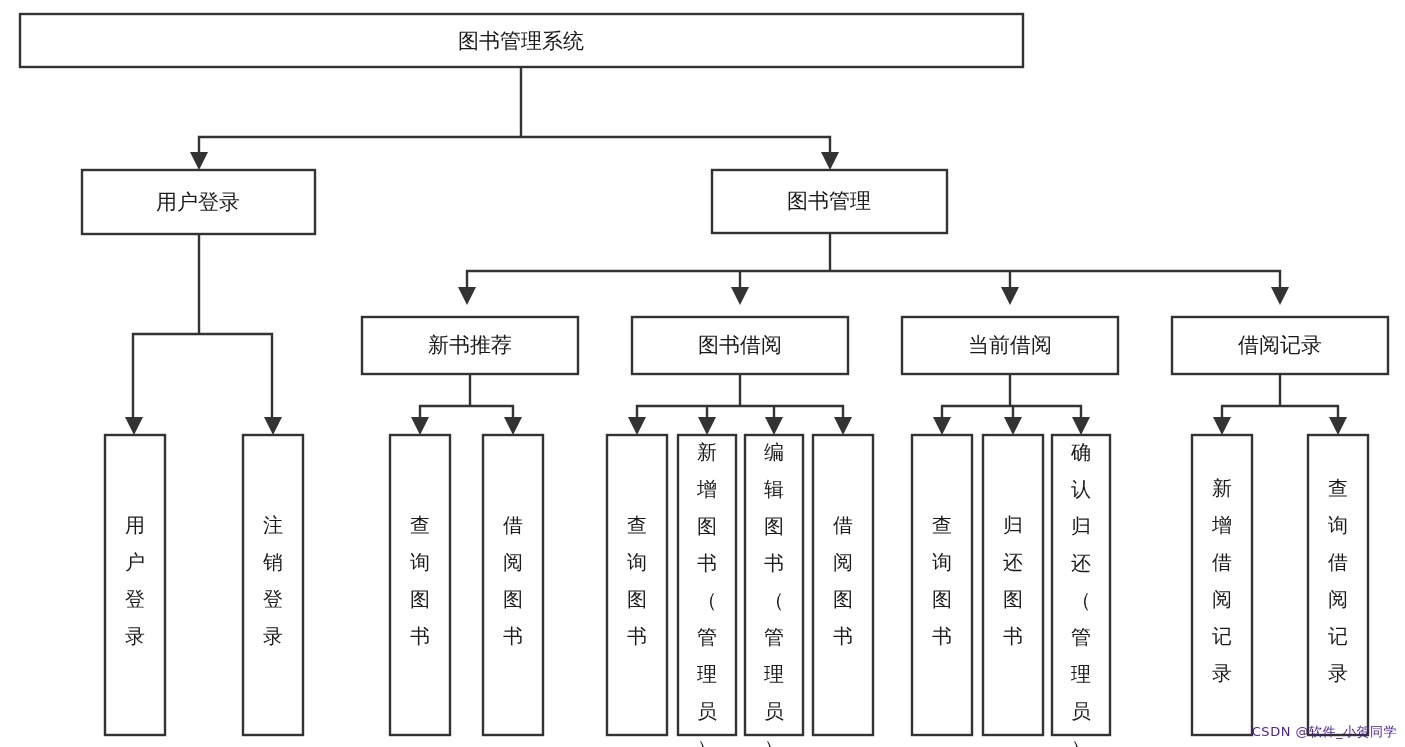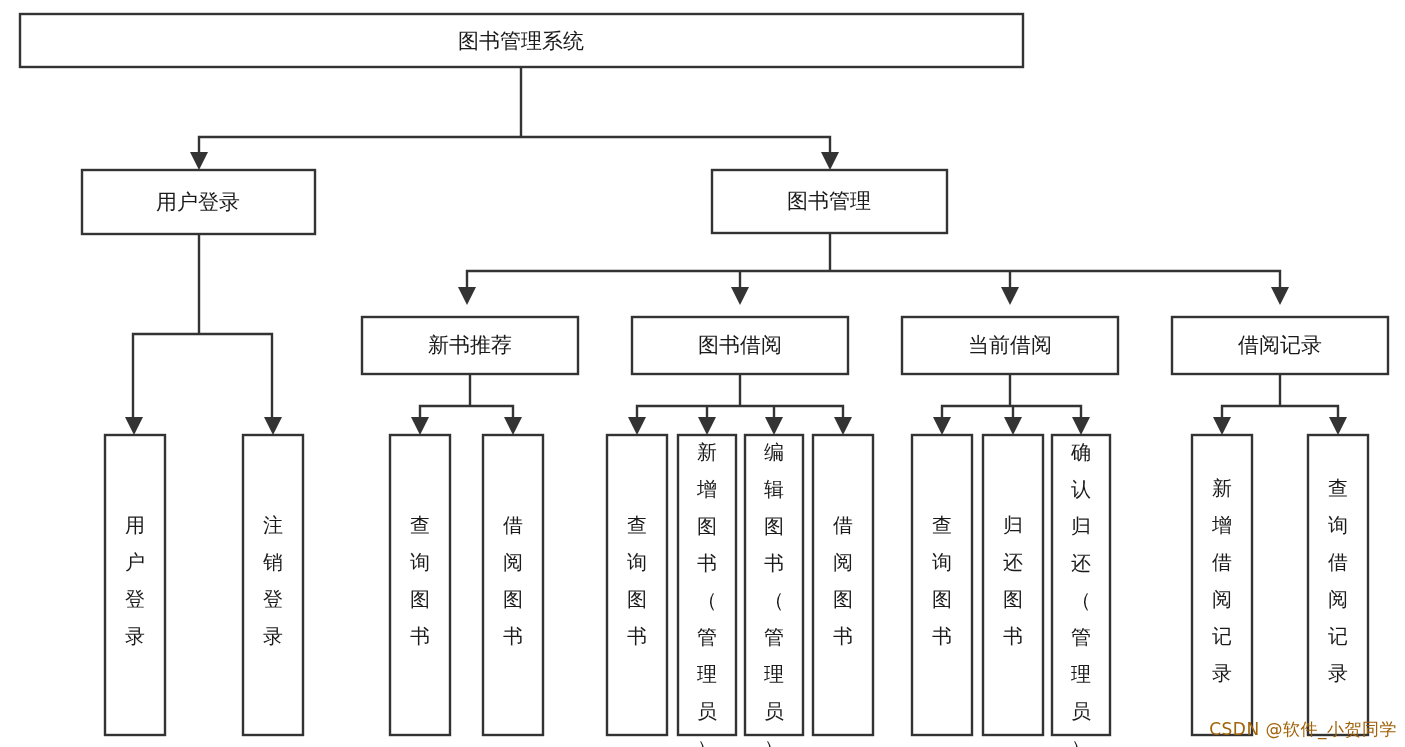--- a/index.html
+++ b/index.html
@@ -47,22 +47,22 @@
   }
   .arrow-head {
     fill: #333333;
     stroke: none;
   }
   .watermark {
     position: absolute;
     right: 8px;
     bottom: 6px;
     font-family: "DejaVu Sans", "Liberation Sans", sans-serif;
-    font-size: 17px;
-    color: #a16207;
+    font-size: 13px;
+    color: #4c1d95;
     white-space: nowrap;
     letter-spacing: 0.5px;
     pointer-events: none;
   }
 </style>
 </head>
 <body>
 
 <svg id="diagram-root" viewBox="0 0 1405 747">
 

